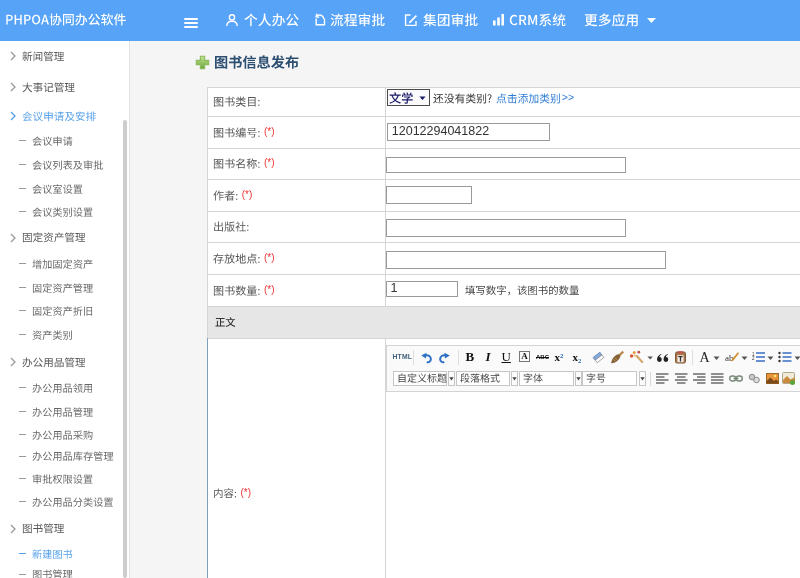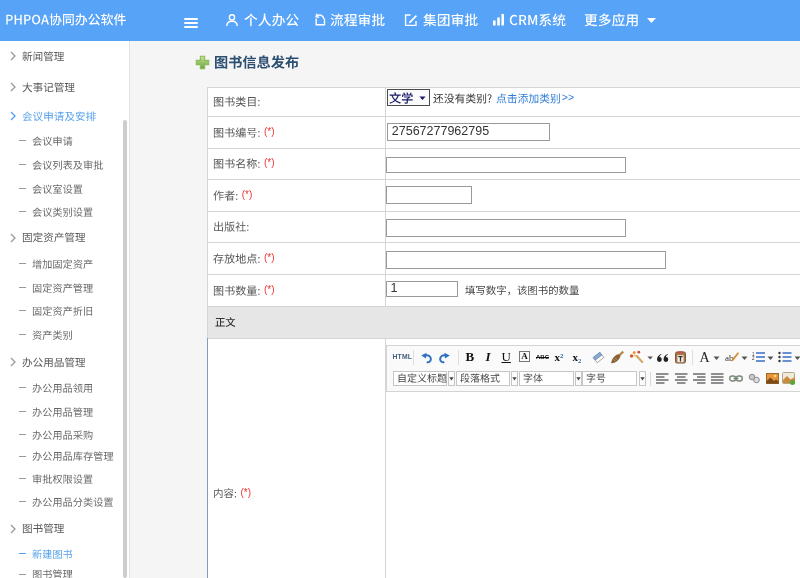--- a/index.html
+++ b/index.html
@@ -213,21 +213,21 @@
     <path d="M0.5 0.5 L4 4.5 L7.5 0.5 Z" fill="#1d1d66"></path>
   </svg>
 <svg style="position:absolute;left:433.4px;top:92.6px;" width="59.1" height="12.1" viewBox="0 0 59.1 12.1">
     <path fill="#333" d="M7.3 4.2C8.1 5 9.1 6.1 9.6 6.7L10.2 6.2C9.7 5.6 8.7 4.5 7.9 3.8ZM0.9 1C1.5 1.6 2.2 2.4 2.5 2.9L3.2 2.4C2.9 1.9 2.1 1.1 1.5 0.6ZM3.5 1.2V2H6.8C5.9 3.7 4.6 5.2 3 6.1C3.2 6.3 3.5 6.6 3.7 6.8C4.6 6.1 5.5 5.3 6.2 4.4V8.8H7.1V3.2C7.3 2.8 7.5 2.4 7.7 2H10V1.2ZM2.7 4.1H0.5V4.9H1.9V8.3C1.4 8.4 0.8 9 0.3 9.6L0.9 10.4C1.4 9.6 1.9 8.9 2.2 8.9C2.5 8.9 2.9 9.3 3.3 9.6C4.1 10.1 5 10.2 6.4 10.2C7.5 10.2 9.5 10.2 10.3 10.1C10.3 9.9 10.4 9.5 10.5 9.2C9.4 9.3 7.8 9.4 6.4 9.4C5.2 9.4 4.2 9.4 3.5 8.9C3.1 8.7 2.9 8.4 2.7 8.3Z M11.7 1.2C12.4 1.5 13.2 2.1 13.7 2.4L14.1 1.7C13.7 1.4 12.8 0.9 12.2 0.6ZM11.2 4.1C11.8 4.4 12.7 4.9 13.2 5.3L13.6 4.6C13.2 4.3 12.3 3.8 11.6 3.5ZM11.5 9.7 12.2 10.2C12.8 9.2 13.5 7.9 14 6.7L13.4 6.2C12.9 7.4 12.1 8.8 11.5 9.7ZM15.6 0.8V2C15.6 2.9 15.4 3.8 13.9 4.4C14.1 4.6 14.4 4.9 14.5 5.1C16.1 4.3 16.4 3.1 16.4 2.1V1.6H18.5V3.2C18.5 4.1 18.7 4.4 19.5 4.4C19.6 4.4 20.3 4.4 20.5 4.4C20.7 4.4 21 4.4 21.1 4.3C21.1 4.1 21.1 3.8 21 3.6C20.9 3.6 20.6 3.6 20.5 3.6C20.3 3.6 19.7 3.6 19.5 3.6C19.4 3.6 19.3 3.5 19.3 3.2V0.8ZM19.3 6C18.8 6.8 18.2 7.5 17.5 8C16.8 7.5 16.2 6.8 15.8 6ZM14.5 5.2V6H15.2L15 6C15.4 7 16 7.8 16.8 8.5C15.9 9 14.8 9.4 13.7 9.6C13.8 9.8 14 10.1 14.1 10.4C15.3 10.1 16.5 9.6 17.5 9C18.4 9.6 19.5 10.1 20.7 10.4C20.8 10.1 21 9.8 21.2 9.6C20.1 9.4 19 9 18.2 8.5C19.1 7.7 19.9 6.7 20.4 5.4L19.9 5.2L19.7 5.2Z M25.8 0.4C25.7 0.9 25.5 1.4 25.3 1.8H22.3V2.6H25C24.3 4 23.3 5.3 22 6.2C22.2 6.4 22.4 6.7 22.6 6.8C23.2 6.4 23.8 5.8 24.4 5.1V10.4H25.2V8.2H29.7V9.3C29.7 9.5 29.6 9.6 29.4 9.6C29.2 9.6 28.6 9.6 27.9 9.6C28 9.8 28.1 10.1 28.1 10.3C29.1 10.3 29.7 10.3 30 10.2C30.4 10.1 30.5 9.8 30.5 9.4V3.8H25.2C25.5 3.4 25.7 3 25.9 2.6H31.7V1.8H26.2C26.4 1.4 26.5 1 26.6 0.6ZM25.2 6.4H29.7V7.5H25.2ZM25.2 5.7V4.6H29.7V5.7Z M40.5 0.6C40.2 1.1 39.7 1.7 39.4 2.2L40 2.4C40.4 2 40.9 1.4 41.3 0.9ZM34.4 1C34.8 1.4 35.3 2.1 35.5 2.5L36.2 2.1C36 1.7 35.5 1.1 35 0.7ZM37.4 0.4V2.5H33.2V3.3H36.7C35.8 4.2 34.4 4.9 33 5.3C33.1 5.4 33.4 5.7 33.5 6C35 5.5 36.4 4.7 37.4 3.6V5.4H38.2V3.8C39.5 4.5 41.2 5.4 42 5.9L42.4 5.2C41.6 4.7 40 3.9 38.7 3.3H42.5V2.5H38.2V0.4ZM37.4 5.6C37.3 6.1 37.3 6.5 37.2 6.8H33.1V7.6H36.9C36.4 8.6 35.3 9.3 32.9 9.6C33 9.8 33.3 10.2 33.3 10.4C36 9.9 37.2 9 37.8 7.6C38.6 9.2 40.1 10 42.3 10.4C42.4 10.1 42.6 9.8 42.8 9.6C40.8 9.4 39.4 8.7 38.6 7.6H42.5V6.8H38C38.1 6.4 38.2 6.1 38.3 5.6Z M50 1.7V7.7H50.7V1.7ZM52.3 0.6V9.3C52.3 9.5 52.2 9.6 52 9.6C51.8 9.6 51.2 9.6 50.4 9.6C50.6 9.8 50.7 10.2 50.7 10.4C51.7 10.4 52.3 10.4 52.6 10.2C52.9 10.1 53.1 9.8 53.1 9.3V0.6ZM44.9 1.6H47.7V3.7H44.9ZM44.2 0.9V4.5H48.5V0.9ZM45.7 4.7 45.7 5.7H43.8V6.4H45.6C45.4 7.9 44.9 9.1 43.6 9.8C43.7 9.9 44 10.2 44.1 10.4C45.6 9.6 46.1 8.2 46.4 6.4H47.9C47.8 8.4 47.7 9.2 47.5 9.4C47.4 9.5 47.3 9.5 47.2 9.5C47 9.5 46.6 9.5 46.1 9.5C46.2 9.7 46.3 10 46.3 10.3C46.8 10.3 47.3 10.3 47.5 10.2C47.8 10.2 48 10.2 48.2 9.9C48.5 9.6 48.6 8.6 48.7 6C48.7 5.9 48.7 5.7 48.7 5.7H46.5L46.5 4.7Z M55.9 7.1H56.8C56.6 5.4 58.5 4.8 58.5 3.2C58.5 2 57.7 1.3 56.5 1.3C55.7 1.3 55 1.7 54.5 2.3L55 2.8C55.4 2.4 55.9 2.1 56.4 2.1C57.2 2.1 57.6 2.6 57.6 3.3C57.6 4.5 55.7 5.2 55.9 7.1ZM56.4 9.6C56.8 9.6 57.1 9.3 57.1 8.9C57.1 8.4 56.8 8.1 56.4 8.1C56 8.1 55.7 8.4 55.7 8.9C55.7 9.3 56 9.6 56.4 9.6Z"></path>
   </svg>
 <svg style="position:absolute;left:496.0px;top:92.6px;" width="64.8" height="12.1" viewBox="0 0 64.8 12.1">
     <path fill="#2d7bd4" d="M2.6 4.5H8.2V6.4H2.6ZM3.7 8.1C3.8 8.8 3.9 9.7 3.9 10.3L4.7 10.2C4.7 9.6 4.6 8.7 4.4 8.1ZM5.9 8.1C6.2 8.8 6.5 9.7 6.7 10.2L7.5 10C7.3 9.5 7 8.6 6.6 8ZM8.1 8C8.7 8.7 9.3 9.7 9.5 10.3L10.3 10C10 9.4 9.4 8.4 8.8 7.8ZM1.9 7.8C1.6 8.6 1 9.5 0.5 10L1.2 10.4C1.8 9.8 2.3 8.9 2.7 8ZM1.8 3.7V7.2H9V3.7H5.7V2.3H9.8V1.6H5.7V0.4H4.9V3.7Z M12.4 6.3V9.8H19.2V10.4H20V6.3H19.2V9H16.7V5.4H20.9V4.6H16.7V2.9H20.2V2.1H16.7V0.4H15.8V2.1H12.3V2.9H15.8V4.6H11.5V5.4H15.8V9H13.3V6.3Z M26 6.4C25.7 7.2 25.3 8.1 24.6 8.7L25.2 9.1C25.9 8.5 26.4 7.5 26.6 6.6ZM28.5 6.8C28.9 7.5 29.2 8.4 29.3 9.1L29.9 8.8C29.8 8.2 29.5 7.3 29.1 6.6ZM29.9 6.5C30.5 7.3 31.1 8.4 31.4 9.2L32.1 8.8C31.8 8.1 31.1 7 30.5 6.2ZM27.4 5.2V9.5C27.4 9.6 27.3 9.6 27.2 9.6C27 9.6 26.6 9.7 26 9.6C26.1 9.9 26.2 10.2 26.2 10.4C27 10.4 27.4 10.4 27.7 10.2C28 10.1 28.1 9.9 28.1 9.5V5.2ZM22.5 1.1C23.1 1.4 23.9 1.9 24.3 2.3L24.7 1.6C24.4 1.3 23.6 0.8 23 0.5ZM22 4C22.7 4.3 23.4 4.8 23.8 5.1L24.3 4.5C23.9 4.1 23.1 3.7 22.5 3.4ZM22.2 9.8 23 10.2C23.4 9.3 24 8 24.4 6.9L23.7 6.5C23.3 7.6 22.7 9 22.2 9.8ZM25.1 1V1.8H27.5C27.4 2.3 27.2 2.8 27 3.3H24.6V4H26.6C26.1 4.9 25.3 5.6 24.3 6.1C24.5 6.3 24.7 6.6 24.8 6.8C26.1 6.1 26.9 5.2 27.5 4H28.9C29.5 5.1 30.5 6.1 31.6 6.6C31.7 6.4 31.9 6.1 32.1 6C31.2 5.6 30.3 4.8 29.7 4H31.9V3.3H27.9C28.1 2.8 28.2 2.3 28.4 1.8H31.5V1Z M38.6 1.8V10.2H39.4V9.4H41.5V10.1H42.3V1.8ZM39.4 8.6V2.6H41.5V8.6ZM34.5 0.6 34.5 2.5H33V3.3H34.5C34.4 6 34.1 8.4 32.7 9.8C32.9 9.9 33.2 10.2 33.3 10.4C34.8 8.8 35.2 6.2 35.3 3.3H36.9C36.8 7.4 36.7 8.9 36.5 9.2C36.4 9.4 36.3 9.4 36.1 9.4C35.9 9.4 35.5 9.4 35 9.4C35.1 9.6 35.2 9.9 35.2 10.2C35.7 10.2 36.2 10.2 36.5 10.2C36.8 10.1 37 10 37.2 9.7C37.5 9.3 37.6 7.7 37.7 2.9C37.7 2.8 37.7 2.5 37.7 2.5H35.3L35.3 0.6Z M51.3 0.6C51 1.1 50.5 1.7 50.2 2.2L50.8 2.4C51.2 2 51.7 1.4 52.1 0.9ZM45.2 1C45.6 1.4 46.1 2.1 46.3 2.5L47 2.1C46.8 1.7 46.3 1.1 45.8 0.7ZM48.2 0.4V2.5H44V3.3H47.5C46.6 4.2 45.2 4.9 43.8 5.3C43.9 5.4 44.2 5.7 44.3 6C45.8 5.5 47.2 4.7 48.2 3.6V5.4H49V3.8C50.3 4.5 52 5.4 52.8 5.9L53.2 5.2C52.4 4.7 50.8 3.9 49.5 3.3H53.3V2.5H49V0.4ZM48.2 5.6C48.1 6.1 48.1 6.5 48 6.8H43.9V7.6H47.7C47.2 8.6 46.1 9.3 43.7 9.6C43.8 9.8 44.1 10.2 44.1 10.4C46.8 9.9 48 9 48.6 7.6C49.4 9.2 50.9 10 53.1 10.4C53.2 10.1 53.4 9.8 53.6 9.6C51.6 9.4 50.2 8.7 49.4 7.6H53.3V6.8H48.8C48.9 6.4 49 6.1 49.1 5.6Z M60.8 1.7V7.7H61.5V1.7ZM63.1 0.6V9.3C63.1 9.5 63 9.6 62.8 9.6C62.6 9.6 62 9.6 61.2 9.6C61.4 9.8 61.5 10.2 61.5 10.4C62.5 10.4 63.1 10.4 63.4 10.2C63.7 10.1 63.9 9.8 63.9 9.3V0.6ZM55.7 1.6H58.5V3.7H55.7ZM55 0.9V4.5H59.3V0.9ZM56.5 4.7 56.5 5.7H54.6V6.4H56.4C56.2 7.9 55.7 9.1 54.4 9.8C54.5 9.9 54.8 10.2 54.9 10.4C56.4 9.6 56.9 8.2 57.2 6.4H58.7C58.6 8.4 58.5 9.2 58.3 9.4C58.2 9.5 58.1 9.5 58 9.5C57.8 9.5 57.4 9.5 56.9 9.5C57 9.7 57.1 10 57.1 10.3C57.6 10.3 58.1 10.3 58.3 10.2C58.6 10.2 58.8 10.2 59 9.9C59.3 9.6 59.4 8.6 59.5 6C59.5 5.9 59.5 5.7 59.5 5.7H57.3L57.3 4.7Z"></path>
   </svg>
 <div style="position:absolute;left:561.8191999999999px;top:91.3px;font:normal 10.5px 'Liberation Sans', sans-serif;color:#2d7bd4;white-space:nowrap;line-height:13.1px;">&gt;&gt;</div>
 <div style="position:absolute;left:386.8px;top:122.8px;width:162.8px;height:18px;background:#fff;border:1px solid #9a9a9a;box-sizing:border-box;"></div>
-<div style="position:absolute;left:391.8px;top:124.1px;font:normal 12.5px 'Liberation Sans', sans-serif;color:#333;white-space:nowrap;line-height:15.6px;">27567277962795</div>
+<div style="position:absolute;left:391.8px;top:124.1px;font:normal 12.5px 'Liberation Sans', sans-serif;color:#333;white-space:nowrap;line-height:15.6px;">12012294041822</div>
 <div style="position:absolute;left:385.6px;top:156.5px;width:240.8px;height:16.5px;background:#fff;border:1px solid #9a9a9a;box-sizing:border-box;"></div>
 <div style="position:absolute;left:385.6px;top:186.3px;width:86.4px;height:17.5px;background:#fff;border:1px solid #9a9a9a;box-sizing:border-box;"></div>
 <div style="position:absolute;left:385.6px;top:219.0px;width:240.8px;height:17.8px;background:#fff;border:1px solid #9a9a9a;box-sizing:border-box;"></div>
 <div style="position:absolute;left:385.6px;top:250.9px;width:280.0px;height:18.3px;background:#fff;border:1px solid #9a9a9a;box-sizing:border-box;"></div>
 <div style="position:absolute;left:385.6px;top:281.2px;width:72.8px;height:15.8px;background:#fff;border:1px solid #9a9a9a;box-sizing:border-box;"></div>
 <div style="position:absolute;left:390.6px;top:281.3px;font:normal 12.5px 'Liberation Sans', sans-serif;color:#333;white-space:nowrap;line-height:15.6px;">1</div>
 <svg style="position:absolute;left:464.5px;top:284.5px;" width="114.4" height="11.6" viewBox="0 0 114.4 11.6">
     <path fill="#444" d="M7.3 8.5C8 8.9 8.9 9.6 9.3 10L9.8 9.4C9.4 9 8.5 8.4 7.8 8ZM5.6 8C5.1 8.5 4.1 9.1 3.3 9.4C3.5 9.6 3.7 9.8 3.8 10C4.6 9.6 5.6 9 6.2 8.5ZM6.4 0.4C6.3 0.7 6.3 1 6.2 1.4H3.9V2H6.1L6 2.7H4.4V7.3H3.5V8H10V7.3H9V2.7H6.7L6.8 2H9.7V1.4H7L7.2 0.5ZM5.1 7.3V6.7H8.3V7.3ZM5.1 4.4H8.3V5H5.1ZM5.1 3.9V3.3H8.3V3.9ZM5.1 5.5H8.3V6.2H5.1ZM0.4 7.7 0.6 8.5C1.5 8.2 2.5 7.7 3.6 7.3L3.4 6.6L2.3 7V3.7H3.5V2.9H2.3V0.5H1.6V2.9H0.4V3.7H1.6V7.3C1.1 7.5 0.7 7.6 0.4 7.7Z M11.2 1V3H12V1.7H19.2V3H20V1ZM11.3 7V7.7H17.2V7ZM13.5 1.9C13.3 3.1 12.9 4.8 12.6 5.8H18.1C18 7.9 17.7 8.8 17.4 9C17.3 9.1 17.2 9.2 16.9 9.2C16.7 9.2 16 9.1 15.2 9.1C15.4 9.3 15.5 9.6 15.5 9.8C16.2 9.9 16.9 9.9 17.2 9.8C17.6 9.8 17.8 9.8 18.1 9.5C18.5 9.1 18.7 8.1 19 5.5C19 5.4 19 5.1 19 5.1H13.6L13.9 3.8H18.7V3.1H14.1L14.3 2Z M25.4 0.6C25.2 1 24.9 1.6 24.6 2L25.1 2.2C25.4 1.9 25.8 1.4 26.1 0.9ZM21.7 0.9C22 1.3 22.3 1.9 22.4 2.3L23 2C22.9 1.6 22.6 1.1 22.3 0.7ZM25.1 6.4C24.8 7 24.5 7.4 24.1 7.8C23.7 7.6 23.3 7.4 22.9 7.3C23.1 7 23.2 6.7 23.4 6.4ZM21.9 7.6C22.5 7.8 23 8 23.5 8.3C22.9 8.8 22.1 9.1 21.2 9.3C21.4 9.4 21.5 9.7 21.6 9.9C22.6 9.6 23.4 9.2 24.2 8.6C24.5 8.8 24.8 9 25.1 9.2L25.6 8.7C25.3 8.5 25 8.4 24.7 8.2C25.3 7.6 25.7 6.8 25.9 5.9L25.5 5.8L25.4 5.8H23.7L23.9 5.3L23.2 5.1C23.2 5.3 23 5.6 22.9 5.8H21.5V6.4H22.6C22.4 6.9 22.2 7.2 21.9 7.6ZM23.5 0.4V2.4H21.3V3H23.2C22.7 3.7 21.9 4.3 21.2 4.6C21.4 4.8 21.5 5 21.6 5.2C22.3 4.9 23 4.3 23.5 3.7V5H24.2V3.5C24.7 3.9 25.3 4.4 25.6 4.6L26 4.1C25.8 3.9 24.9 3.3 24.4 3H26.3V2.4H24.2V0.4ZM27.3 0.5C27.1 2.3 26.6 4.1 25.8 5.2C26 5.3 26.3 5.5 26.4 5.6C26.7 5.3 26.9 4.8 27.1 4.3C27.3 5.3 27.6 6.3 28 7.1C27.4 8.1 26.6 8.8 25.5 9.4C25.6 9.5 25.9 9.8 25.9 10C27 9.4 27.8 8.7 28.4 7.8C28.9 8.7 29.6 9.4 30.4 9.9C30.5 9.7 30.7 9.4 30.9 9.3C30 8.8 29.3 8 28.8 7.1C29.4 6 29.7 4.7 30 3.2H30.7V2.4H27.7C27.8 1.9 28 1.2 28.1 0.6ZM29.2 3.2C29 4.4 28.8 5.4 28.4 6.3C28 5.3 27.7 4.3 27.5 3.2Z M36 5.4V6H31.9V6.8H36V9C36 9.2 35.9 9.2 35.7 9.2C35.6 9.2 34.9 9.2 34.2 9.2C34.3 9.4 34.5 9.8 34.5 10C35.4 10 36 10 36.3 9.8C36.7 9.7 36.8 9.5 36.8 9V6.8H40.9V6H36.8V5.6C37.7 5.2 38.7 4.5 39.3 3.8L38.8 3.4L38.6 3.4H33.6V4.2H37.8C37.3 4.6 36.6 5.1 36 5.4ZM35.6 0.6C35.8 0.9 36 1.2 36.1 1.5H32V3.7H32.8V2.2H40V3.7H40.8V1.5H37.1C36.9 1.2 36.6 0.7 36.4 0.3Z M43.2 10.3C44.3 9.9 45 9 45 7.9C45 7.2 44.7 6.7 44.1 6.7C43.7 6.7 43.4 7 43.4 7.5C43.4 7.9 43.7 8.2 44.1 8.2L44.3 8.2C44.3 8.9 43.8 9.4 43 9.7Z M53.2 1C53.7 1.5 54.4 2.3 54.7 2.8L55.2 2.3C54.9 1.8 54.3 1.1 53.8 0.5ZM52.5 3.7V4.4H54.1V8.3C54.1 8.8 53.8 9.1 53.6 9.3C53.7 9.4 54 9.7 54.1 9.9C54.2 9.7 54.5 9.5 56.1 8.3C56 8.1 55.9 7.8 55.9 7.6L54.9 8.3V3.7ZM58.1 0.6C58.3 0.9 58.5 1.4 58.7 1.8H55.7V2.5H58C57.6 3.1 56.9 4 56.7 4.2C56.5 4.4 56.2 4.5 56 4.5C56 4.7 56.2 5.1 56.2 5.3C56.4 5.2 56.8 5.2 58.9 5C58 5.9 56.9 6.6 55.8 7.1C55.9 7.3 56.1 7.6 56.2 7.7C58.2 6.8 59.9 5.3 60.9 3.6L60.1 3.4C59.9 3.7 59.7 4 59.5 4.3L57.5 4.4C57.9 3.9 58.5 3.1 58.9 2.5H61.8V1.8H59.5C59.4 1.4 59.2 0.8 58.9 0.4ZM61 5.2C59.9 7 57.8 8.5 55.3 9.4C55.5 9.5 55.7 9.8 55.8 10C57.1 9.6 58.3 8.9 59.3 8.1C60 8.7 60.8 9.4 61.2 9.9L61.8 9.4C61.4 8.9 60.6 8.2 59.8 7.7C60.6 7 61.3 6.3 61.8 5.5Z M66.3 6.3C67.1 6.4 68.2 6.8 68.8 7.1L69.1 6.6C68.5 6.3 67.5 5.9 66.6 5.8ZM65.3 7.6C66.7 7.7 68.5 8.2 69.5 8.5L69.8 7.9C68.8 7.6 67 7.2 65.6 7ZM63.3 0.9V10H64V9.5H71.2V10H71.9V0.9ZM64 8.9V1.6H71.2V8.9ZM66.7 1.8C66.2 2.6 65.3 3.5 64.4 4C64.6 4.1 64.8 4.3 64.9 4.5C65.3 4.2 65.6 4 65.9 3.7C66.2 4 66.6 4.4 67 4.6C66.1 5.1 65.1 5.4 64.2 5.6C64.3 5.7 64.5 6 64.6 6.2C65.6 5.9 66.7 5.6 67.7 5C68.5 5.5 69.5 5.9 70.5 6.1C70.6 5.9 70.8 5.6 71 5.5C70 5.3 69.1 5 68.3 4.7C69.1 4.1 69.8 3.6 70.2 2.8L69.7 2.6L69.6 2.6H66.9C67.1 2.4 67.2 2.2 67.4 2ZM66.3 3.3 66.4 3.2H69.1C68.7 3.6 68.2 4 67.7 4.3C67.1 4 66.7 3.7 66.3 3.3Z M80.3 1.2C80.9 1.7 81.8 2.3 82.2 2.7L82.7 2.1C82.3 1.8 81.4 1.1 80.7 0.7ZM74.1 2.2V3H77.1V5H73.4V5.8H77.1V10H77.9V5.8H81.8C81.7 7.3 81.5 8 81.3 8.1C81.2 8.2 81.1 8.2 80.9 8.2C80.6 8.2 80 8.2 79.3 8.2C79.5 8.4 79.6 8.7 79.6 8.9C80.2 9 80.8 9 81.2 9C81.5 8.9 81.8 8.9 82 8.6C82.3 8.3 82.5 7.5 82.6 5.4C82.6 5.3 82.6 5 82.6 5H81.1V2.2H77.9V0.4H77.1V2.2ZM77.9 5V3H80.4V5Z M88.9 4.8C89.5 5.5 90.2 6.6 90.5 7.2L91.2 6.8C90.9 6.2 90.1 5.1 89.5 4.4ZM85.7 0.4C85.6 0.9 85.4 1.6 85.3 2.1H84.1V9.7H84.8V8.9H87.7V2.1H86C86.2 1.6 86.4 1.1 86.5 0.5ZM84.8 2.8H87V5H84.8ZM84.8 8.2V5.7H87V8.2ZM89.4 0.4C89.1 1.8 88.5 3.2 87.8 4.2C88 4.3 88.3 4.5 88.5 4.6C88.8 4.1 89.1 3.5 89.4 2.8H92.1C92 6.9 91.8 8.5 91.5 8.9C91.4 9 91.2 9.1 91 9.1C90.8 9.1 90.2 9.1 89.5 9C89.6 9.2 89.7 9.5 89.7 9.8C90.3 9.8 90.9 9.8 91.3 9.8C91.7 9.7 91.9 9.7 92.1 9.3C92.5 8.8 92.7 7.2 92.9 2.5C92.9 2.4 92.9 2.1 92.9 2.1H89.7C89.9 1.6 90 1.1 90.2 0.5Z M98.2 0.6C98 1 97.7 1.6 97.4 2L97.9 2.2C98.2 1.9 98.6 1.4 98.9 0.9ZM94.5 0.9C94.8 1.3 95.1 1.9 95.2 2.3L95.8 2C95.7 1.6 95.4 1.1 95.1 0.7ZM97.9 6.4C97.6 7 97.3 7.4 96.9 7.8C96.5 7.6 96.1 7.4 95.7 7.3C95.9 7 96 6.7 96.2 6.4ZM94.7 7.6C95.3 7.8 95.8 8 96.3 8.3C95.7 8.8 94.9 9.1 94 9.3C94.2 9.4 94.3 9.7 94.4 9.9C95.4 9.6 96.2 9.2 97 8.6C97.3 8.8 97.6 9 97.9 9.2L98.4 8.7C98.1 8.5 97.8 8.4 97.5 8.2C98.1 7.6 98.5 6.8 98.7 5.9L98.3 5.8L98.2 5.8H96.5L96.7 5.3L96 5.1C96 5.3 95.8 5.6 95.7 5.8H94.3V6.4H95.4C95.2 6.9 95 7.2 94.7 7.6ZM96.3 0.4V2.4H94.1V3H96C95.5 3.7 94.7 4.3 94 4.6C94.2 4.8 94.3 5 94.4 5.2C95.1 4.9 95.8 4.3 96.3 3.7V5H97V3.5C97.5 3.9 98.1 4.4 98.4 4.6L98.8 4.1C98.6 3.9 97.7 3.3 97.2 3H99.1V2.4H97V0.4ZM100.1 0.5C99.9 2.3 99.4 4.1 98.6 5.2C98.8 5.3 99.1 5.5 99.2 5.6C99.5 5.3 99.7 4.8 99.9 4.3C100.1 5.3 100.4 6.3 100.8 7.1C100.2 8.1 99.4 8.8 98.3 9.4C98.4 9.5 98.7 9.8 98.7 10C99.8 9.4 100.6 8.7 101.2 7.8C101.7 8.7 102.4 9.4 103.2 9.9C103.3 9.7 103.5 9.4 103.7 9.3C102.8 8.8 102.1 8 101.6 7.1C102.2 6 102.5 4.7 102.8 3.2H103.5V2.4H100.5C100.6 1.9 100.8 1.2 100.9 0.6ZM102 3.2C101.8 4.4 101.6 5.4 101.2 6.3C100.8 5.3 100.5 4.3 100.3 3.2Z M106.6 2.2H111.8V2.8H106.6ZM106.6 1.2H111.8V1.8H106.6ZM105.8 0.7V3.3H112.5V0.7ZM104.5 3.7V4.3H113.9V3.7ZM106.4 6.3H108.8V6.9H106.4ZM109.6 6.3H112.1V6.9H109.6ZM106.4 5.3H108.8V5.9H106.4ZM109.6 5.3H112.1V5.9H109.6ZM104.5 9.1V9.7H113.9V9.1H109.6V8.5H113.1V8H109.6V7.4H112.9V4.8H105.7V7.4H108.8V8H105.4V8.5H108.8V9.1Z"></path>
   </svg>
 <div style="position:absolute;left:386.4px;top:345px;width:413.6px;height:46.5px;background:#fafafa;border:1px solid #d4d4d4;border-right:none;box-sizing:border-box;"></div>

